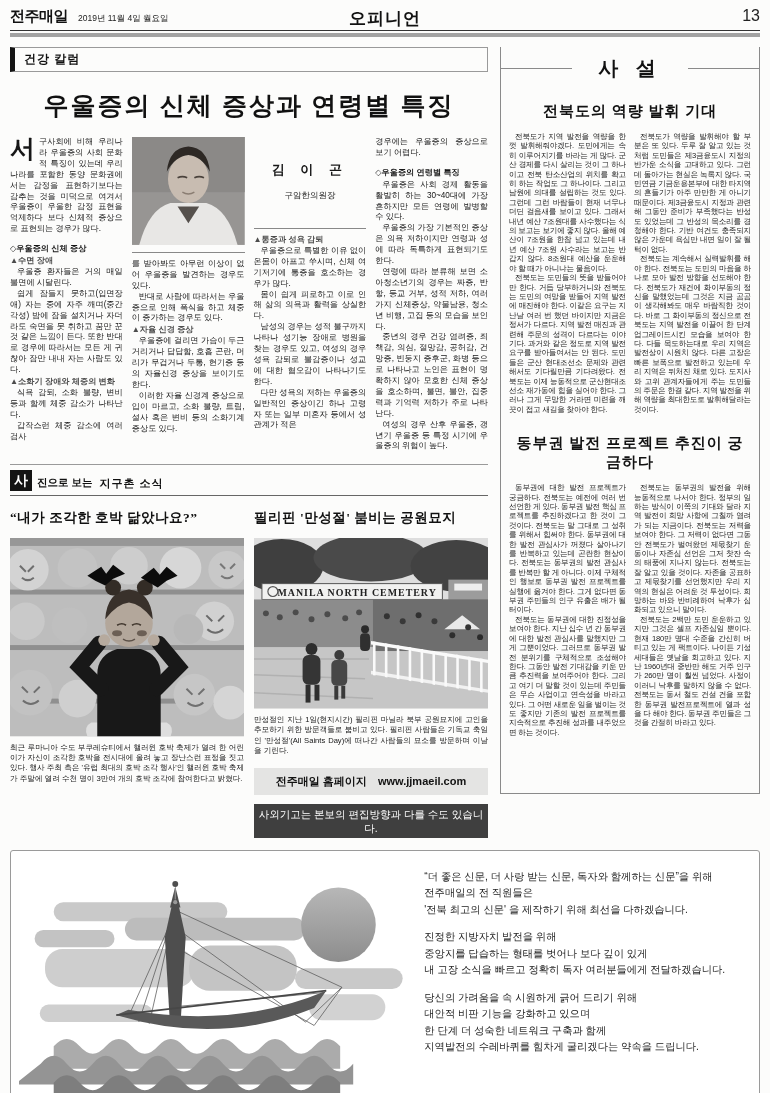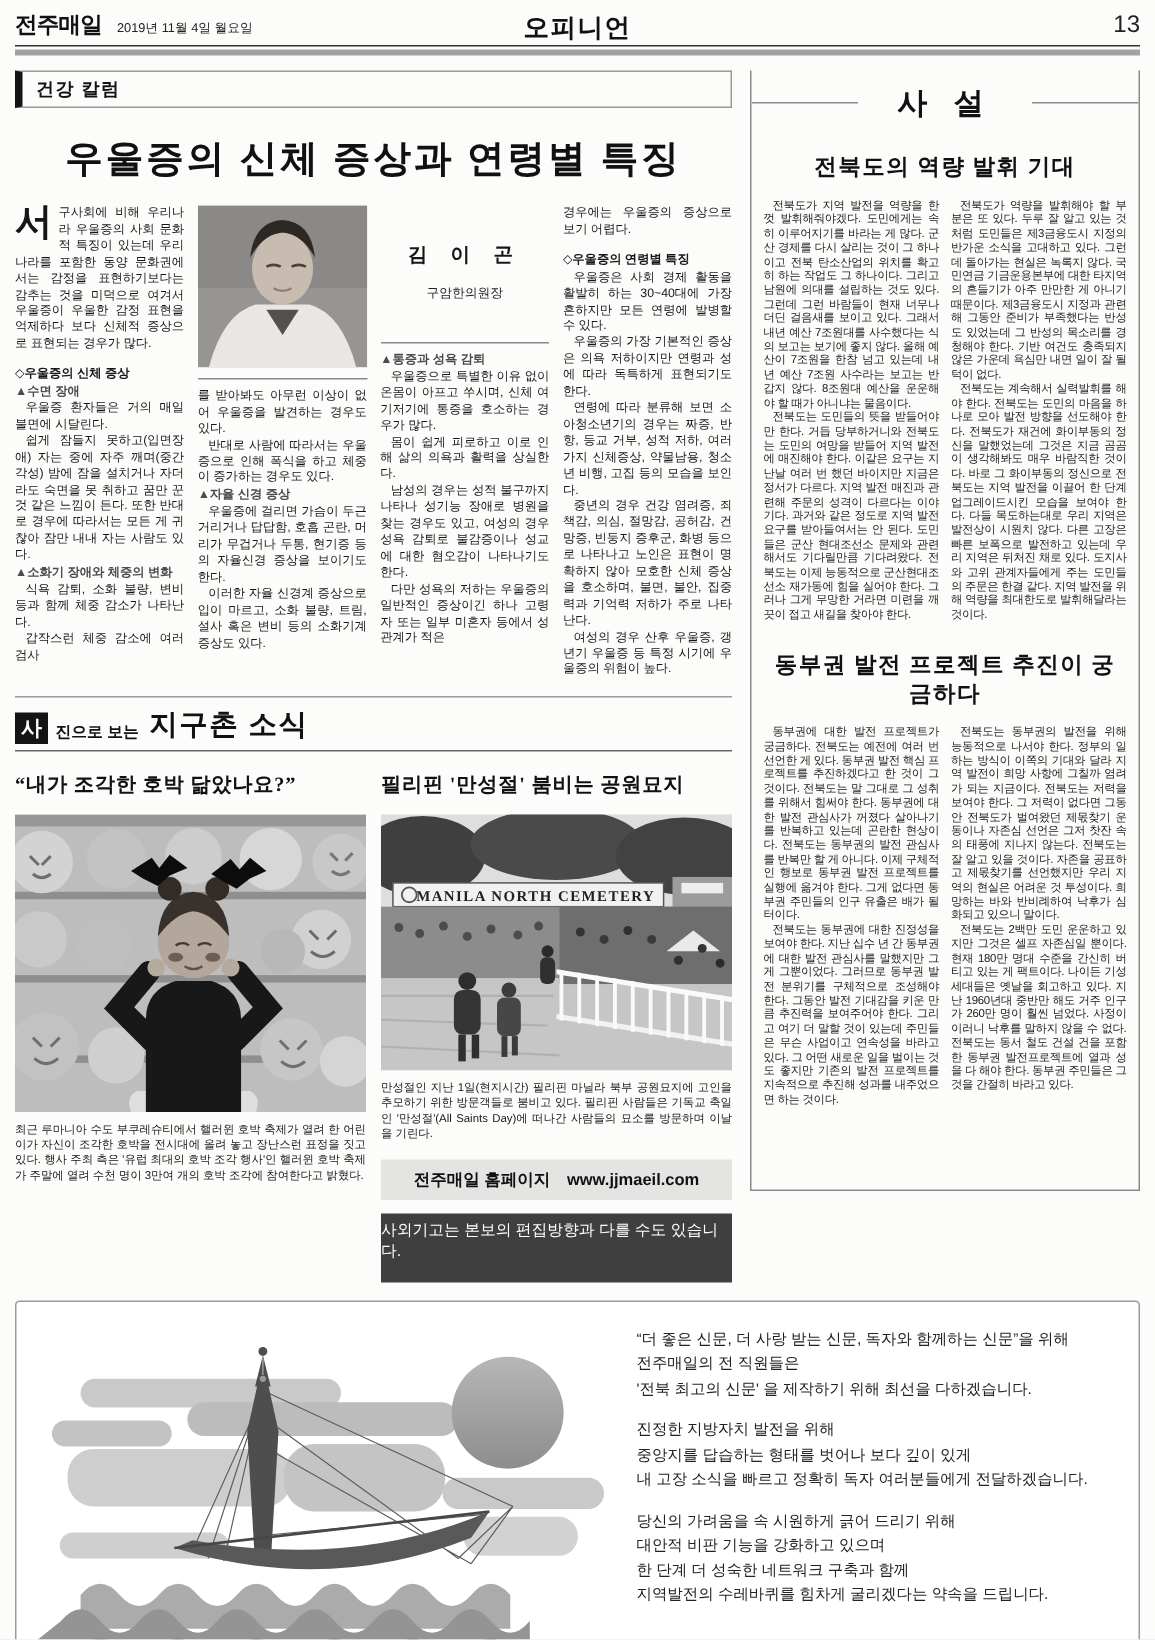--- a/index.html
+++ b/index.html
@@ -39,32 +39,32 @@
   .author { text-align:center; border-bottom:1px solid #888; padding-bottom:12px; margin-bottom:6px; height:92px; }
   .a-name { font-size:13px; font-weight:bold; letter-spacing:6px; padding-top:28px; }
   .a-title { font-size:8.5px; margin-top:14px; color:#222; }
 
   
   .sep { border-top:1px solid #9a9a9a; margin:12px 0 0; }
   .photos-head { display:flex; align-items:flex-end; gap:5px; border-bottom:1px solid #666;
                  padding:5px 0 4px; }
   .ph-drop { background:#141414; color:#fff; font-size:14px; font-weight:bold; padding:2px 4px 1px; }
   .ph-mid { font-size:10.5px; font-weight:bold; padding-bottom:1px; }
-  .ph-main { font-size:19px; font-weight:bold; letter-spacing:1px; margin-left:2px; }
+  .ph-main { font-size:11px; font-weight:bold; letter-spacing:1px; margin-left:2px; }
   .photo-grid { display:flex; gap:10px; margin-top:4px; }
   .photo-col { flex:1; min-width:0; }
   .photo-title { font-family:"Liberation Serif","DejaVu Serif",serif;
                  font-size:13.5px; font-weight:bold; margin:9px 0 11px; letter-spacing:0.5px; }
   svg.photo { width:100%; display:block; }
   .caption { font-size:7.6px; line-height:10.4px; text-align:justify; margin-top:6px; color:#161616; }
   .homepage-box { background:#e4e4e3; text-align:center; font-size:11px; font-weight:bold;
                   padding:6px 0; margin-top:11px; }
   .homepage-box .url { margin-left:8px; }
-  .disclaimer { background:#3f3f3f; color:#fff; font-size:10.5px;
-                padding:4px 0 14px; margin-top:9px; }
+  .disclaimer { background:#3f3f3f; color:#fff; text-align:center; font-size:10.5px;
+                padding:4px 0 2px; margin-top:9px; }
 
   
   .edit-box { width:260px; border:1px solid #8a8a8a; border-top:none; padding:0 8px 8px; height:747px; overflow:hidden; }
   .edit-head { display:flex; align-items:center; margin:0 -8px;gap:16px; }
   .edit-head .line { flex:1; height:1px; background:#8a8a8a; }
   .edit-box-label { font-size:20px; font-weight:bold; letter-spacing:6px; padding:8px 10px; white-space:nowrap; }
   .edit-title { text-align:center; font-family:"Liberation Serif","DejaVu Serif",serif;
                 font-size:15px; font-weight:bold; letter-spacing:1px; margin:12px 0 11px; }
   .edit-title.second { margin-top:20px; }
   .edit-cols { display:flex; gap:8px; }

